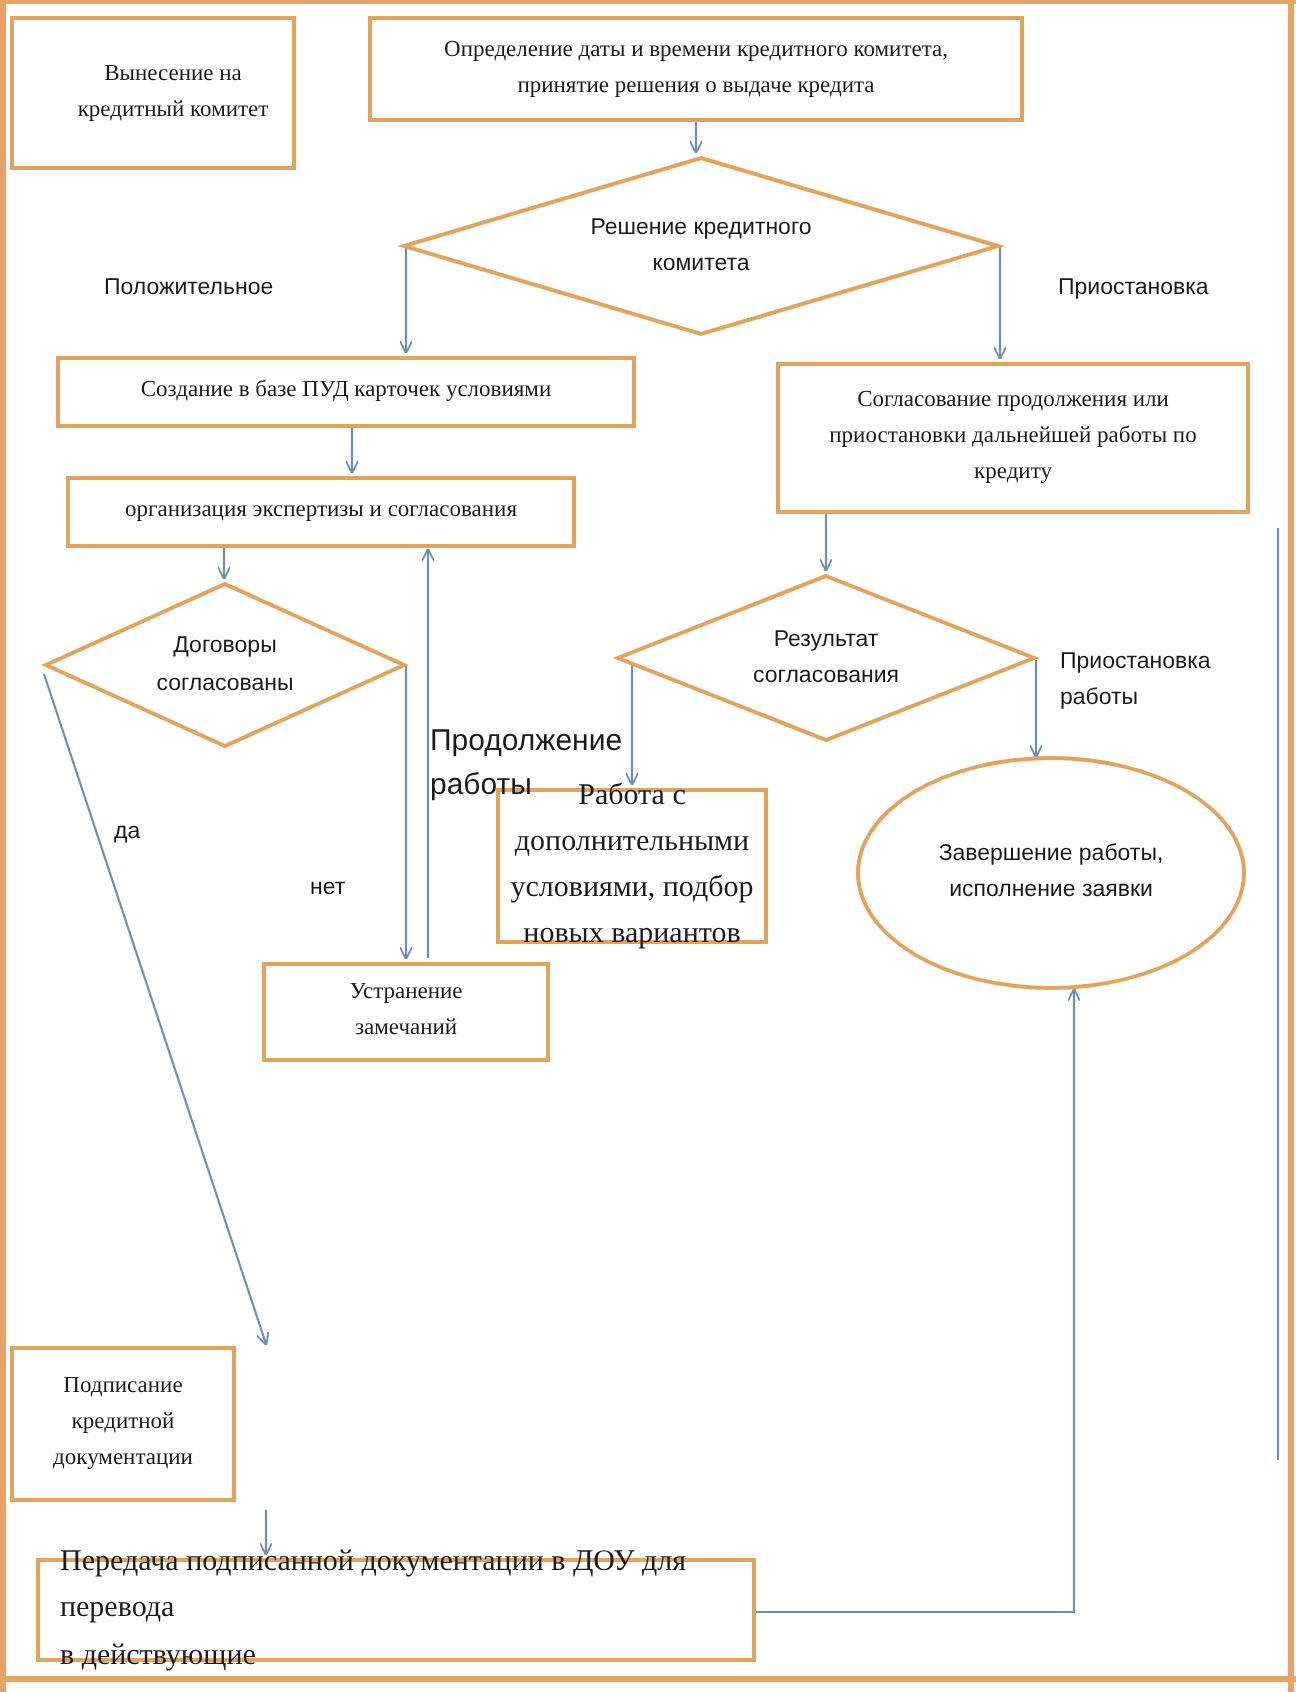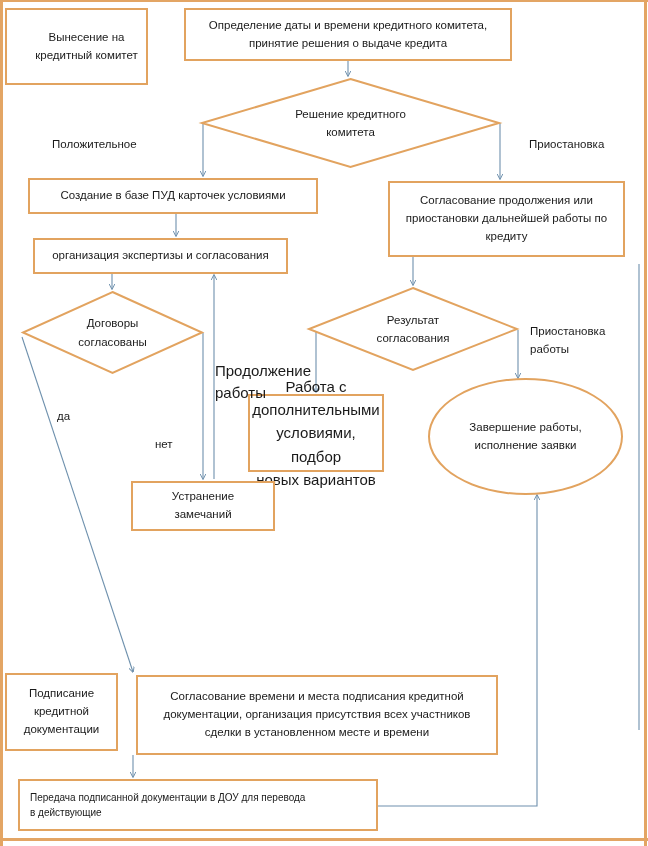--- a/index.html
+++ b/index.html
@@ -48,20 +48,21 @@
     align-items: center;
     justify-content: center;
     text-align: center;
     color: #1a1a1a;
     background: #ffffff;
     line-height: 1.55;
     white-space: pre-line;
   }
   .box {
     border: 2px solid #e2a35f;
+    font-family: Liberation Serif, serif;
   }
   .ellipse {
     border: 2px solid #e2a35f;
     border-radius: 50%;
   }
 
   .diamond-wrap {
     position: absolute;
   }
   .diamond-wrap svg {
@@ -217,27 +218,22 @@
     <span>Устранение
 замечаний</span>
   </div>
 
   <div class="node box" style="left:5px; top:673px; width:113px; height:78px; font-size:11.5px;">
     <span>Подписание
 кредитной
 документации</span>
   </div>
 
-  <div class="node box" style="left:136px; top:675px; width:362px; height:80px; font-size:11.5px;">
-    <span>Согласование времени и места подписания кредитной
-документации, организация присутствия всех участников
-сделки в установленном месте и времени</span>
-  </div>
-
-  <div class="node box" style="left:18px; top:779px; width:360px; height:52px; font-size:10px;
+
+  <div class="node box" style="left:18px; top:779px; width:360px; height:52px; font-size:15px;
               justify-content:flex-start; text-align:left; padding-left:10px;">
     <span>Передача подписанной документации в ДОУ для перевода
 в действующие</span>
   </div>
 
   <div class="edge-label" style="left:52px; top:119px; font-size:11.5px;">
     <span>Положительное</span>
   </div>
 
   <div class="edge-label" style="left:529px; top:119px; font-size:11.5px;">

